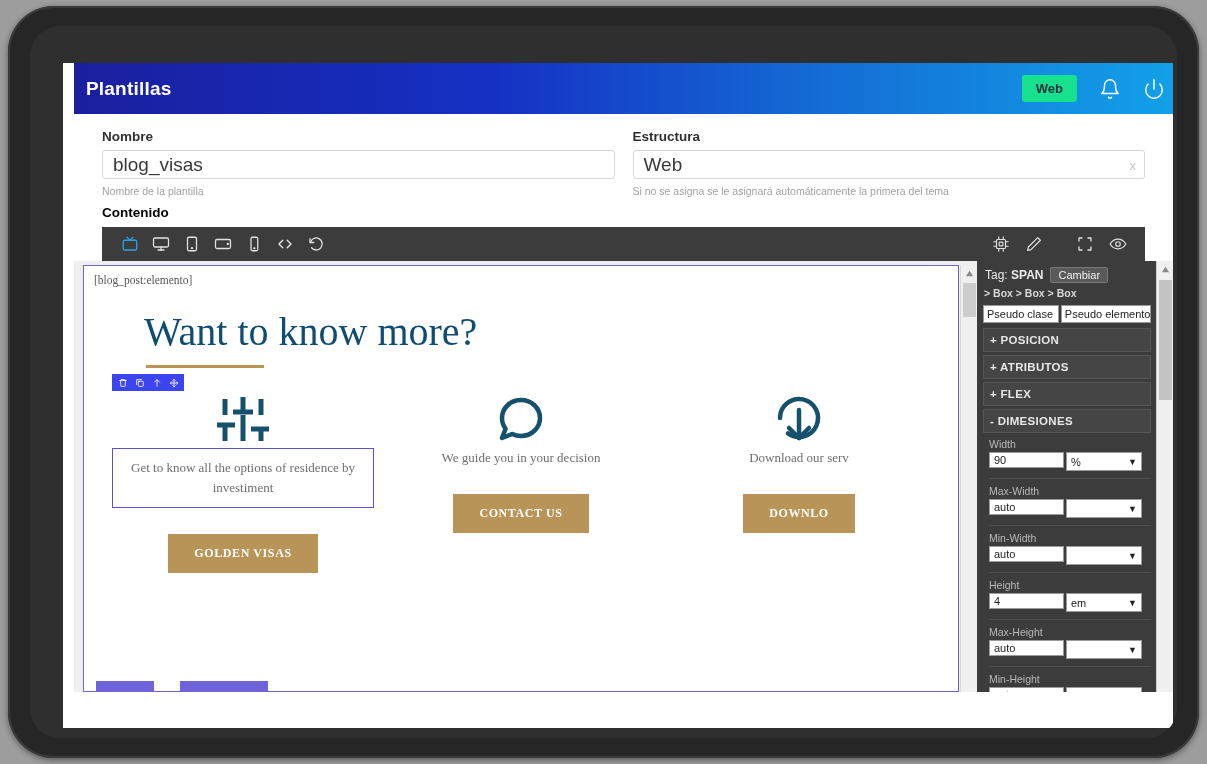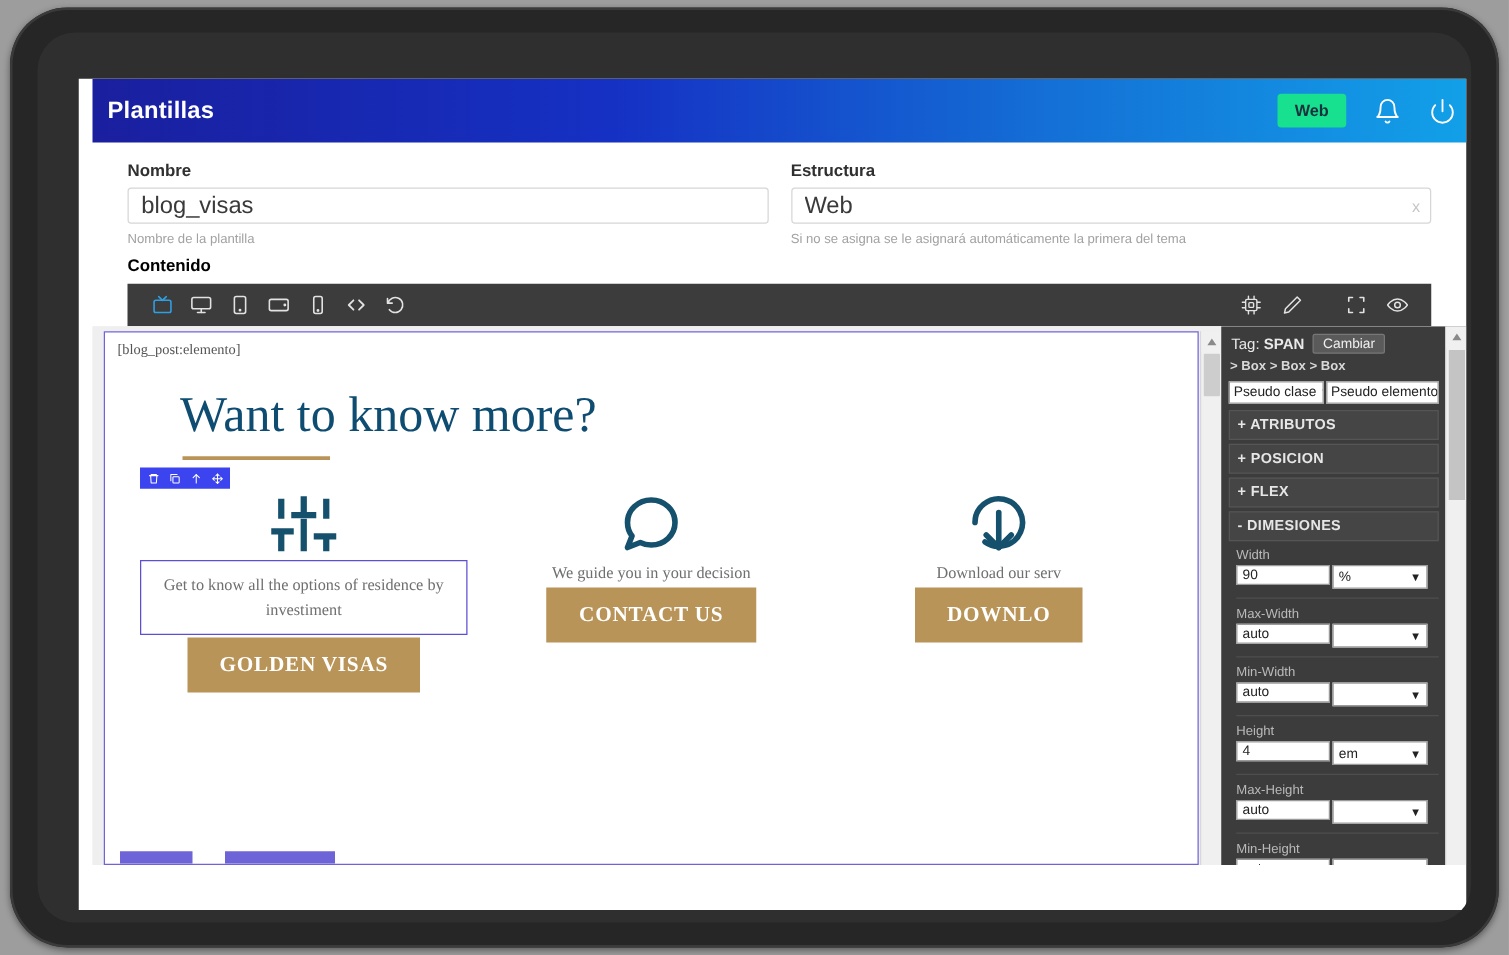--- a/index.html
+++ b/index.html
@@ -161,22 +161,22 @@
   .col-icon svg { display: block; }
   .col-text {
     font-family: "Liberation Serif", serif;
     font-size: 13px; color: #6f6f6f; line-height: 1.55;
     padding: 0 22px;
   }
   .col-btn {
     display: inline-block;
     background: #b99458; color: #fff;
     font-family: "Liberation Serif", serif;
-    font-size: 17px; font-weight: bold; letter-spacing: .6px;
-    padding: 12px 26px; margin-top: 2px;
+    font-size: 12px; font-weight: bold; letter-spacing: .6px;
+    padding: 12px 26px; margin-top: 26px;
     white-space: nowrap;
   }
   
   .col.selected .col-text {
     border: 1.5px solid #5b4fd6;
     padding: 9px 10px;
     margin: 0 8px;
     position: relative;
   }
   #sel-toolbar {
@@ -529,25 +529,25 @@
                 <span>Pseudo clase</span>
                 <span class="cv">▼</span>
               </div>
               <div class="pseudo-select" id="pseudo-element">
                 <span>Pseudo elemento</span>
               </div>
             </div>
 
             <div class="section-head">
               <span>+</span>
-              <span>ATRIBUTOS</span>
+              <span>POSICION</span>
             </div>
             <div class="section-head">
               <span>+</span>
-              <span>POSICION</span>
+              <span>ATRIBUTOS</span>
             </div>
             <div class="section-head">
               <span>+</span>
               <span>FLEX</span>
             </div>
             <div class="section-head">
               <span>-</span>
               <span>DIMESIONES</span>
             </div>
 

